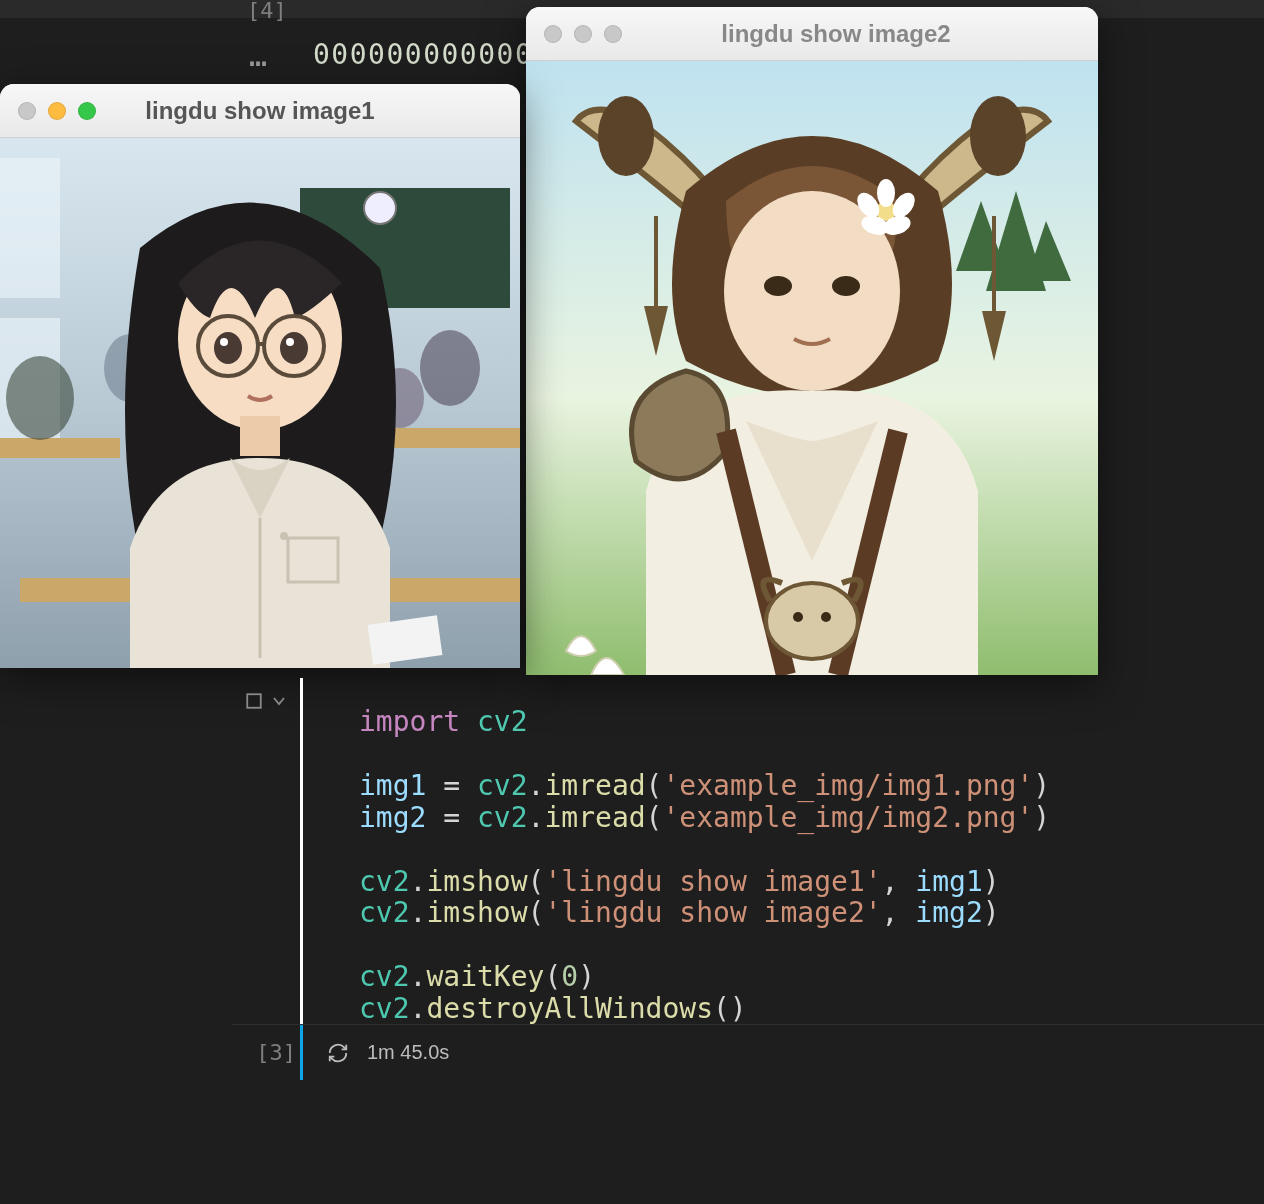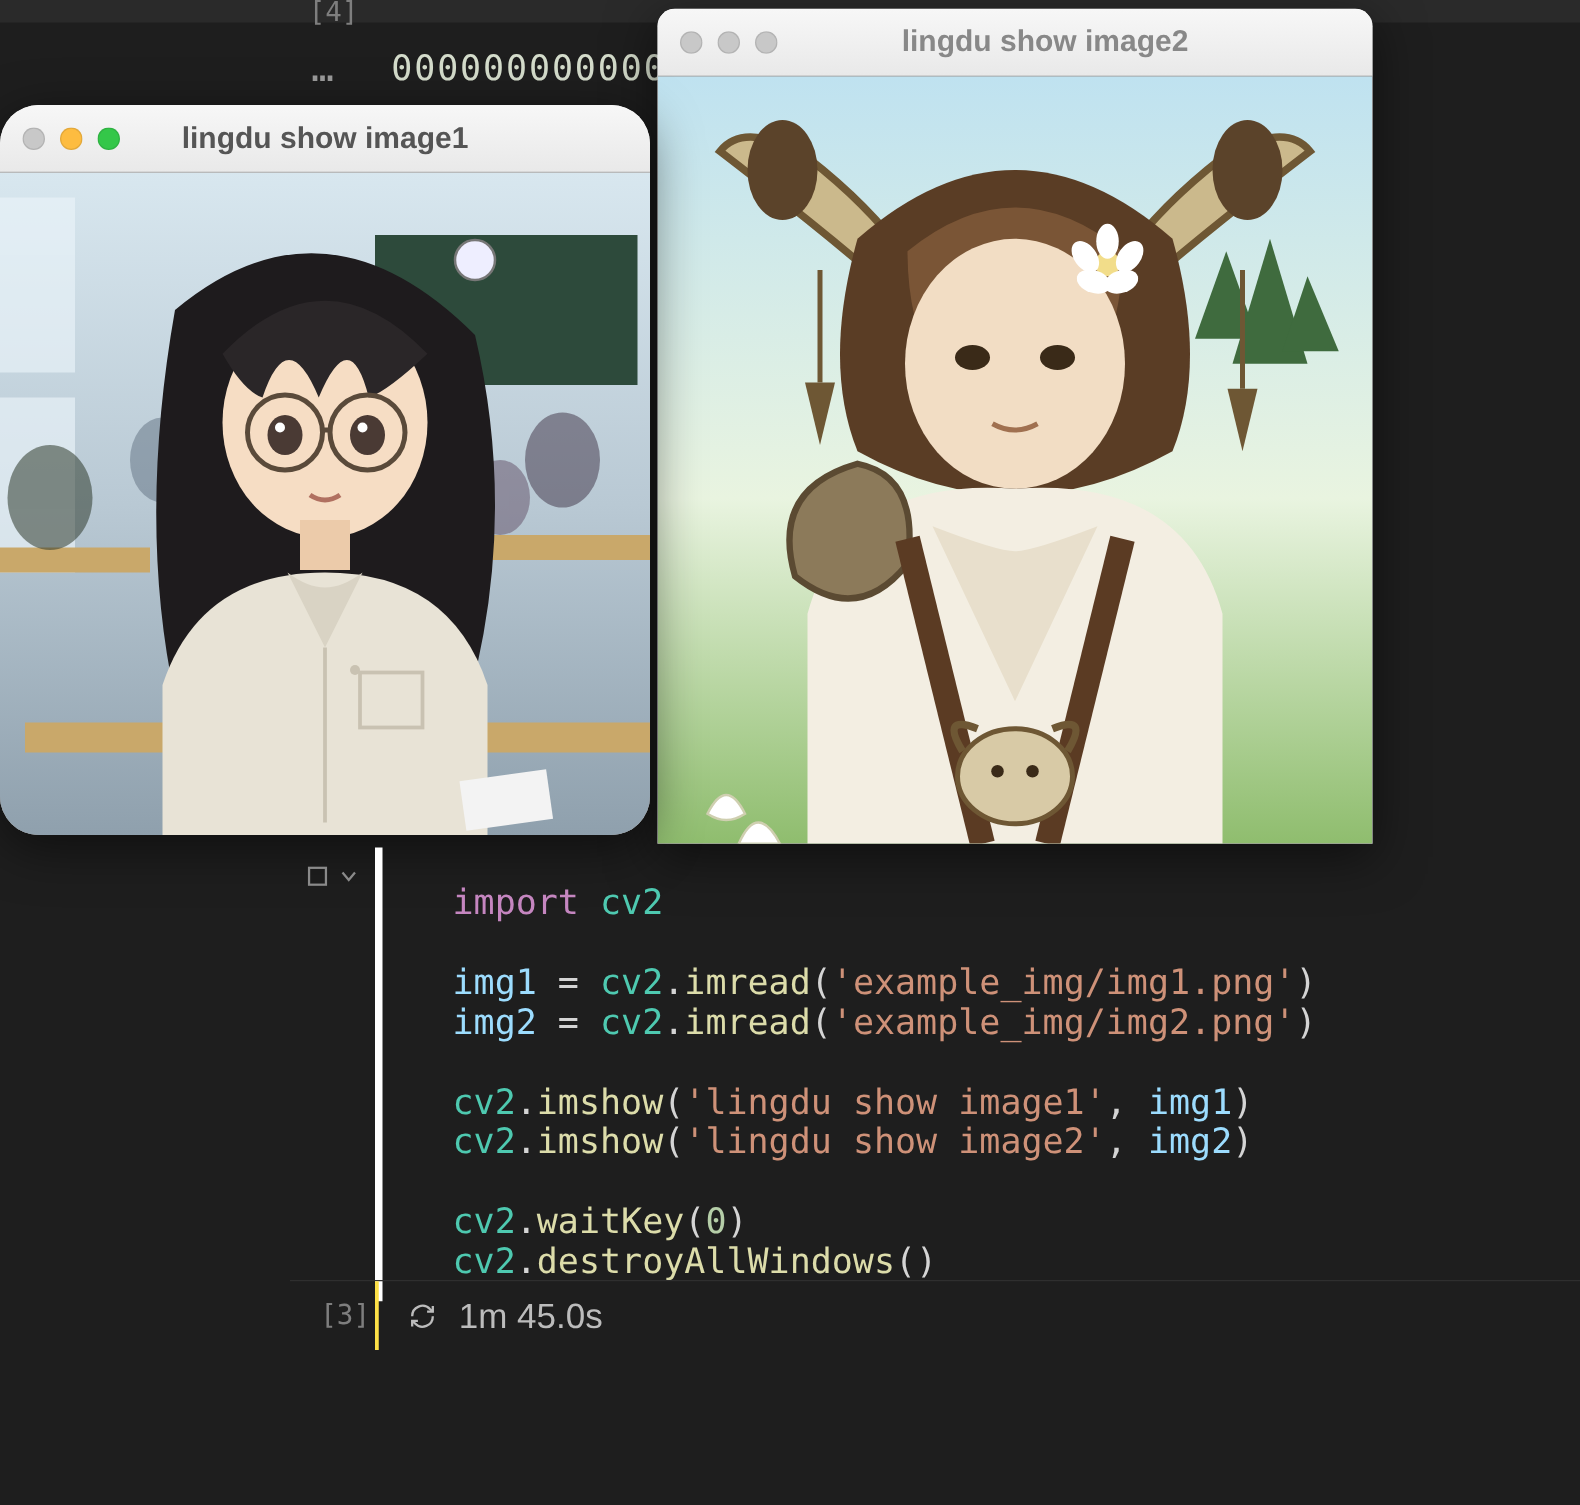--- a/index.html
+++ b/index.html
@@ -52,21 +52,21 @@
   .titlebar-title {
     position:absolute; left:0; right:0;
     text-align:center;
     font-size:24px; font-weight:600;
     color:#555;
     pointer-events:none;
   }
   .inactive .titlebar-title { color:#888;padding-left:48px; }
 
   
-  #win1 { left:0; top:84px; width:520px;border-radius:31px; }
+  #win1 { left:0; top:84px; width:520px; }
   #win1 .img-holder { width:520px; height:530px; }
   
   #win2 { left:526px; top:7px; width:572px; }
   #win2 .img-holder { width:572px; height:614px; }
 
   .img-holder {
     background:#888;
     position:relative;
     overflow:hidden;
     display:flex; align-items:center; justify-content:center;
@@ -83,21 +83,21 @@
   .gutter {
     width:68px;
     padding-top:8px;
     display:flex; flex-direction:column; align-items:center;
     color:#8a8a8a;
   }
   .gutter-icons { display:flex; gap:8px; align-items:center; margin-top:6px;}
   .gutter svg { stroke:#8a8a8a; }
   .code-block {
     flex:1;
-    border-left:6px solid #ffffff;
+    border-left:3px solid #ffffff;
     padding:28px 0 16px 56px;
     font-family: Menlo, Consolas, monospace;
     font-size:28px;
     line-height:1.14;
     white-space:pre;
   }
   .c-key   { color:#c586c0; }
   .c-mod   { color:#4ec9b0; }
   .c-var   { color:#9cdcfe; }
   .c-punc  { color:#d4d4d4; }
@@ -115,27 +115,27 @@
     align-items:center;
   }
   .exec-label {
     width:68px; text-align:right;
     color:#7e7e7e;
     font-family: Menlo, Consolas, monospace; font-size:22px;
     padding-right:4px;
   }
   .exec-body {
     flex:1;
-    border-left:3px solid #fde047;
+    border-left:3px solid #0ea5e9;
     height:100%;
     display:flex; align-items:center;
     padding-left:24px;
     gap:18px;
     color:#bcbcbc;
-    font-size:28px;
+    font-size:20px;
   }
   .refresh-icon { width:22px; height:22px; }
 </style>
 </head>
 <body>
 
 <div class="top-strip"></div>
 
 <div class="cell-4-label">[4]</div>
 <div class="ellipsis">…</div>

